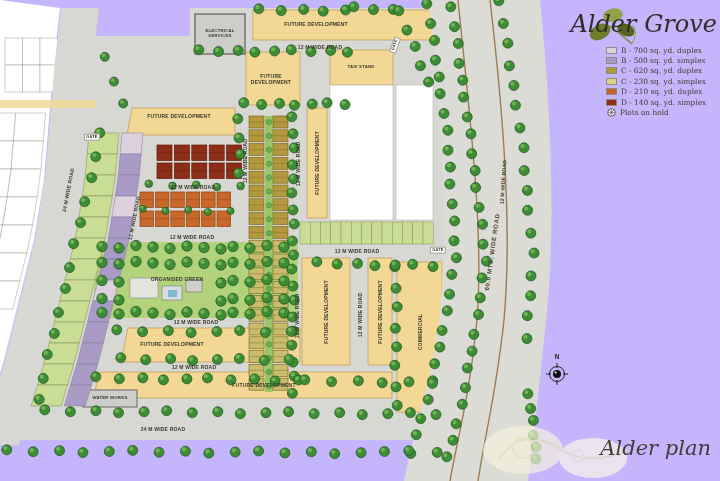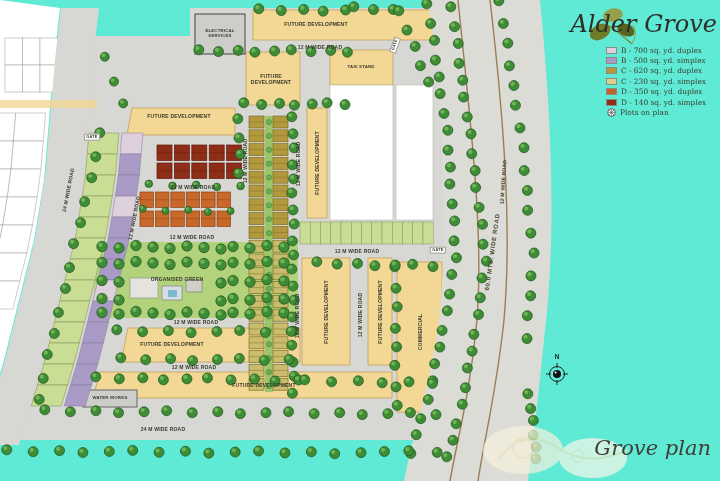--- a/index.html
+++ b/index.html
@@ -1,16 +1,16 @@
 <!DOCTYPE html>
 <html><head>
 <meta charset="utf-8">
 <style>
   html,body{margin:0;padding:0;background:#fff;}
-  #stage{position:relative;width:720px;height:481px;background:#5eead4;overflow:hidden;
+  #stage{position:relative;width:720px;height:481px;background:#c4b5fd;overflow:hidden;
          font-family:"Liberation Sans",sans-serif;}
   #map{position:absolute;left:0;top:0;}
   .lbl{position:absolute;font:bold 5px "Liberation Sans",sans-serif;color:#3a392c;
        letter-spacing:.2px;white-space:nowrap;transform:translate(-50%,-50%);
        text-align:center;line-height:1.2;z-index:5;}
   .lbl.v{transform:translate(-50%,-50%) rotate(-90deg);}
   .lbl.v2{transform:translate(-50%,-50%) rotate(-86deg);}
   .lbl.dg{transform:translate(-50%,-50%) rotate(-79deg);}
   .lbl.r60{transform:translate(-50%,-50%) rotate(-82deg);font-size:6.2px;letter-spacing:.6px;color:#4a4538;}
   .lbl.wrap{white-space:normal;width:50px;}
@@ -920,46 +920,46 @@
     <div class="leg-row">
       <span class="leg-sw" style="background-color: rgb(178, 153, 62);"></span>
       <span class="leg-lb">C - 620 sq. yd. duplex</span>
     </div>
     <div class="leg-row">
       <span class="leg-sw" style="background-color: rgb(216, 210, 140);"></span>
       <span class="leg-lb">C - 230 sq. yd. simplex</span>
     </div>
     <div class="leg-row">
       <span class="leg-sw" style="background-color: rgb(194, 99, 42);"></span>
-      <span class="leg-lb">D - 350 sq. yd. duplex</span>
+      <span class="leg-lb">D - 210 sq. yd. duplex</span>
     </div>
     <div class="leg-row">
       <span class="leg-sw" style="background-color: rgb(143, 45, 24);"></span>
       <span class="leg-lb">D - 140 sq. yd. simplex</span>
     </div>
     <div class="leg-row">
       <svg class="leg-ic" viewBox="0 0 9 9">
         <circle cx="4.5" cy="4.5" r="3.8" fill="#fff" stroke="#555" stroke-width="0.9"></circle>
         <path d="M1.8,1.8 L7.2,7.2 M7.2,1.8 L1.8,7.2 M4.5,0.7 L4.5,8.3 M0.7,4.5 L8.3,4.5" stroke="#555" stroke-width="0.6"></path>
       </svg>
-      <span class="leg-lb">Plots on plan</span>
+      <span class="leg-lb">Plots on hold</span>
     </div>
   </div>
 
   <div id="compass">
     <div class="n-lbl">N</div>
     <svg width="30" height="30" viewBox="0 0 30 30">
       <circle cx="15" cy="14" r="7.5" fill="none" stroke="#222" stroke-width="1"></circle>
       <path d="M15,3 L15,8 M15,20 L15,25 M4,14 L9,14 M21,14 L26,14" stroke="#222" stroke-width="1"></path>
       <circle cx="15" cy="14" r="4" fill="#111"></circle>
       <circle cx="13.6" cy="12.6" r="1" fill="#fff"></circle>
     </svg>
   </div>
 
   <svg id="watermark" width="170" height="61" viewBox="0 0 170 61">
     <ellipse cx="45" cy="30" rx="40" ry="24" fill="#f6f2de"></ellipse>
     <ellipse cx="115" cy="38" rx="34" ry="20" fill="#faf7ea"></ellipse>
     <path d="M20,40 Q45,5 80,28 Q110,48 150,30" fill="none" stroke="#ede4bd" stroke-width="2"></path>
     <circle cx="45" cy="28" r="10" fill="none" stroke="#ede4bd" stroke-width="1.5"></circle>
     <circle cx="100" cy="36" r="6" fill="none" stroke="#f0e9c9" stroke-width="1.5"></circle>
   </svg>
-  <div id="siteplan">Grove plan</div>
+  <div id="siteplan">Alder plan</div>
 </div>
 
 </body></html>

